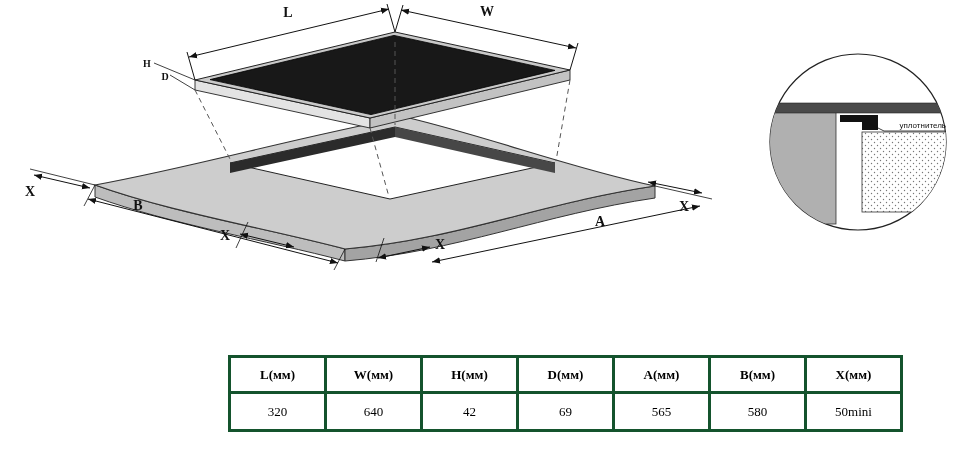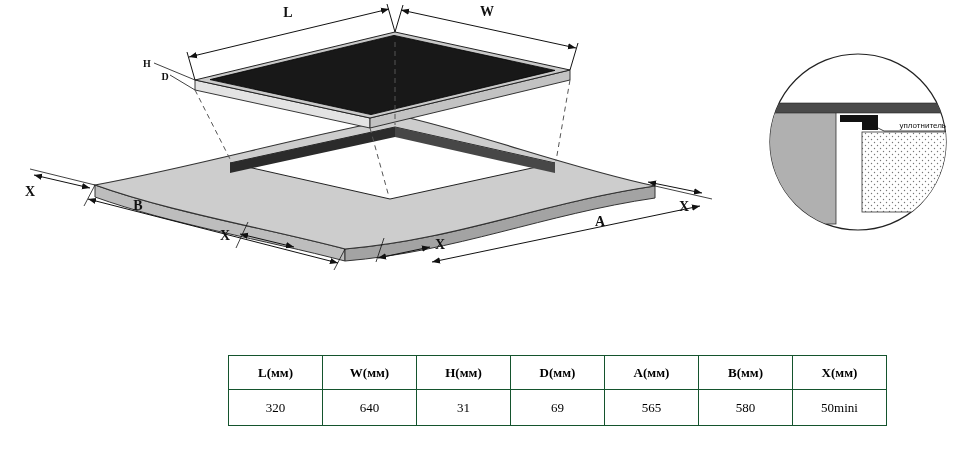--- a/index.html
+++ b/index.html
@@ -2,21 +2,21 @@
 <html><head>
 <meta charset="utf-8">
 <style>
   html,body{margin:0;padding:0;background:#fff;}
   .page{position:relative;width:970px;height:460px;background:#ffffff;overflow:hidden;
         font-family:"Liberation Serif", serif;}
   .diagram-svg{position:absolute;left:0;top:0;}
   .table-wrap{position:absolute;left:228px;top:355px;}
   table.dims{border-collapse:collapse;background:#fff;}
   table.dims th, table.dims td{
-    border:1px solid #14532d;width:85px;text-align:center;
+    border:3px solid #14532d;width:85px;text-align:center;
     font-family:"Liberation Serif", serif;font-size:13px;padding:0 4px;
   }
   table.dims th{height:33px;font-weight:bold;}
   table.dims td{height:35px;font-weight:normal;}
   .dim-label{font:bold 14px "Liberation Serif", serif;fill:#111;}
   .dim-label-sm{font:bold 10px "Liberation Serif", serif;fill:#111;}
   .callout-label{font:8px "Liberation Sans", sans-serif;fill:#111;}
 </style>
 </head>
 <body>
@@ -162,21 +162,21 @@
         <th>W(мм)</th>
         <th>H(мм)</th>
         <th>D(мм)</th>
         <th>A(мм)</th>
         <th>B(мм)</th>
         <th>X(мм)</th>
       </tr>
       <tr>
         <td>320</td>
         <td>640</td>
-        <td>31</td>
+        <td>42</td>
         <td>69</td>
         <td>565</td>
         <td>580</td>
         <td>50mini</td>
       </tr>
     </tbody>
       </table>
   </div>
 
 </div>

